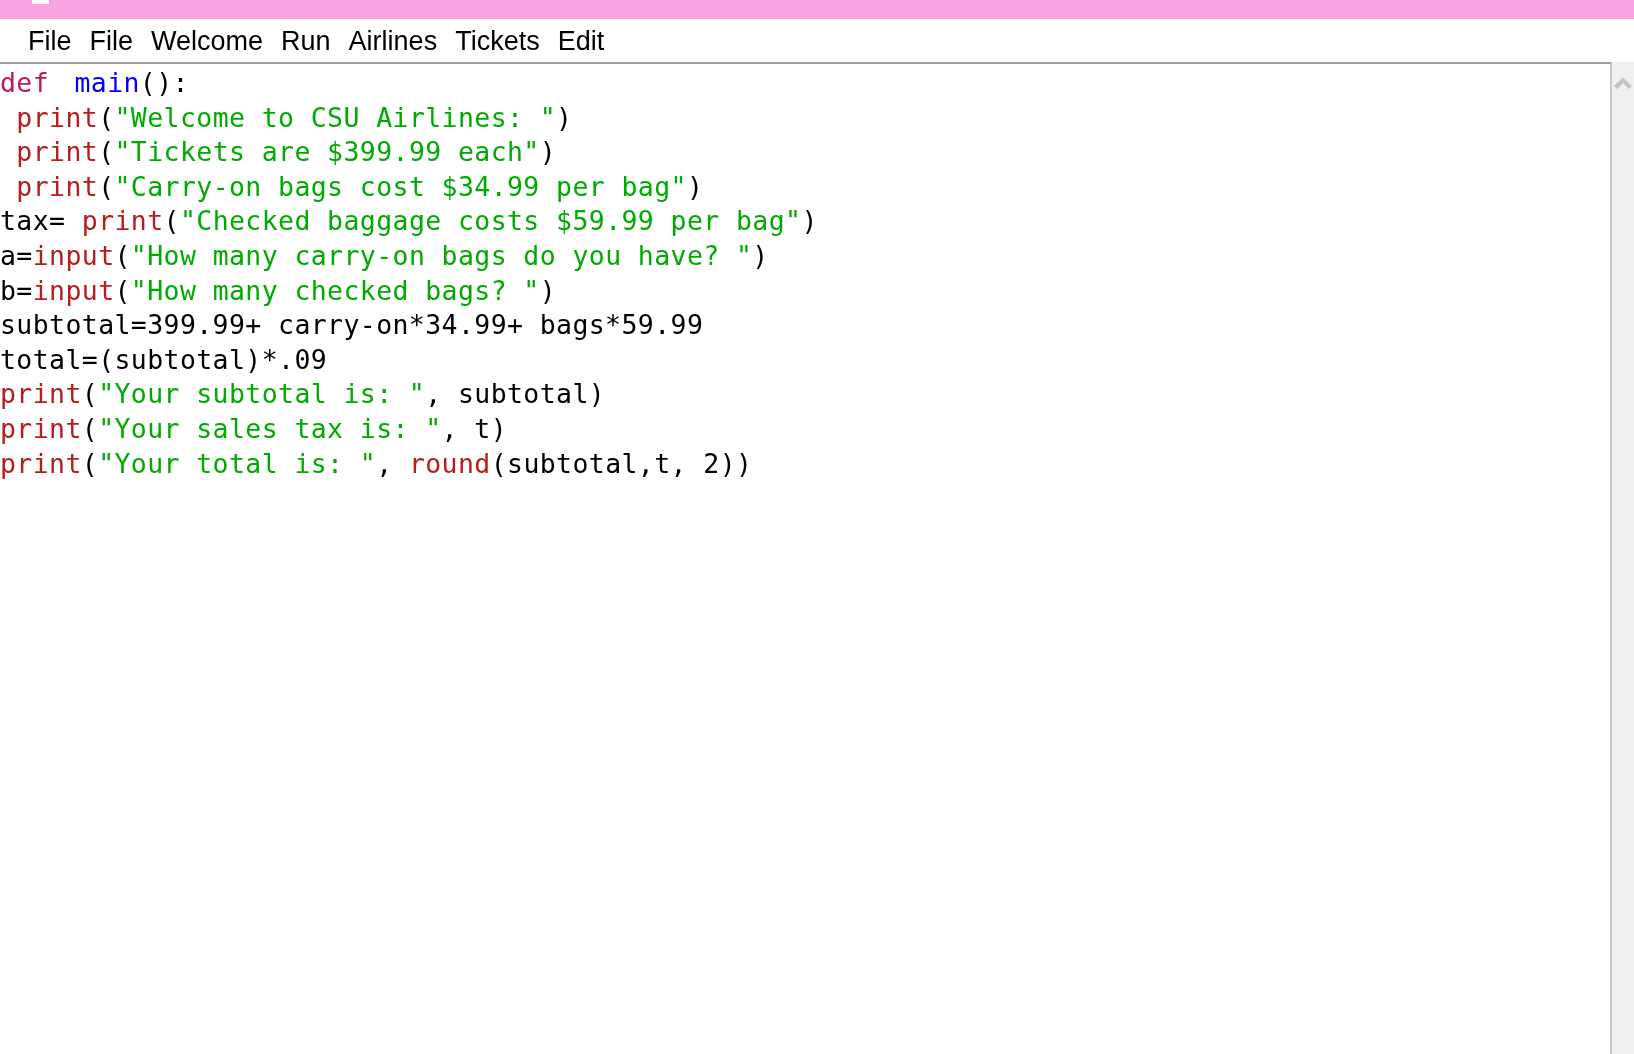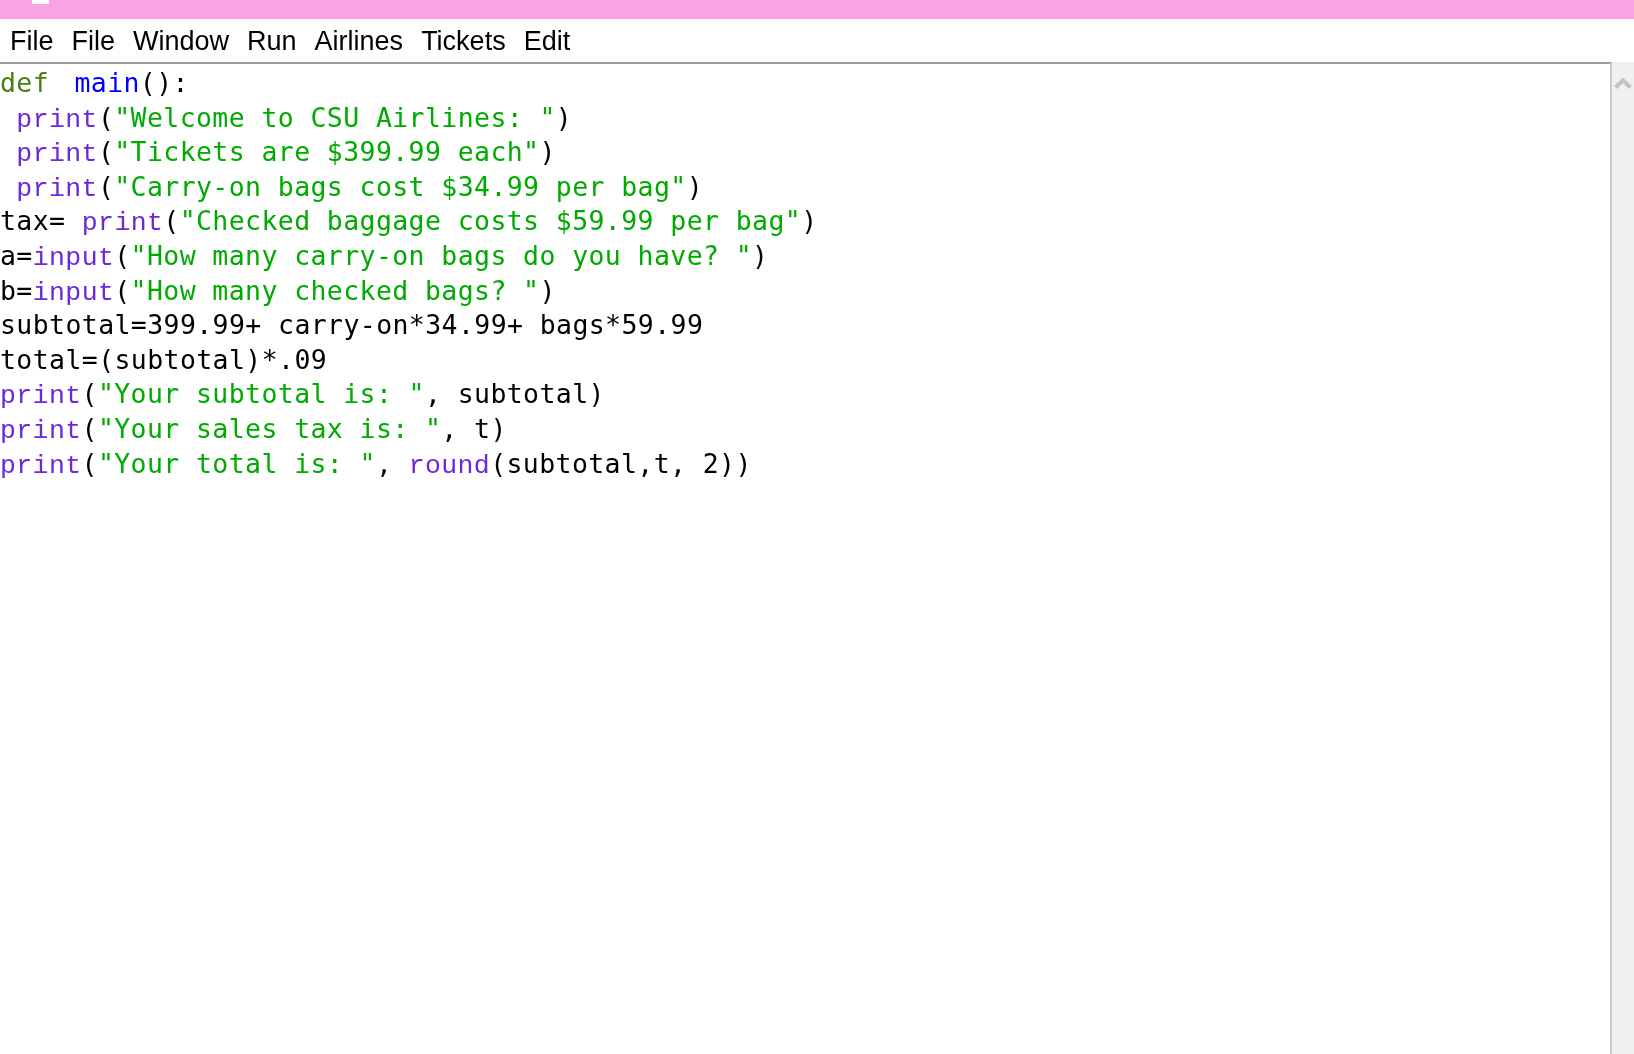--- a/index.html
+++ b/index.html
@@ -44,21 +44,21 @@
   
   .menubar {
     position: absolute;
     left: 0;
     top: 19px;
     width: 1634px;
     height: 43px;
     background: #ffffff;
     display: flex;
     align-items: center;
-    padding-left: 6px;
+    padding-left: 24px;
     box-sizing: border-box;
   }
   .menu-item {
     font-family: "Liberation Sans", sans-serif;
     font-size: 27px;
     line-height: 30px;
     color: #000000;
     padding: 0 9px;
     white-space: nowrap;
     cursor: default;
@@ -95,23 +95,23 @@
     font-size: 26.5px;
     line-height: 34.6px;
     letter-spacing: 0.4px;
     color: #000000;
     white-space: pre;
     tab-size: 4;
   }
   .code .ln { display: block; height: 34.6px; }
 
   
-  .kw   { color: #4d7c0f; text-align: center; }       
+  .kw   { color: #be185d; text-align: center; }       
   .fnd  { color: #0000ff; margin-left: 9px; }       
-  .bi   { color: #6d28d9; font-family: Liberation Mono, monospace; }       
+  .bi   { color: #b91c1c; }       
   .str  { color: #00aa00; }       
   .pl   { color: #000000; }       
 
   
   .vscroll {
     position: absolute;
     right: 0;
     top: 62px;
     width: 22px;
     height: 992px;
@@ -140,21 +140,21 @@
 
 <div id="app">
 
   <div class="titlebar">
     <div class="titlebar-fragment"></div>
   </div>
 
   <div class="menubar">
     <div class="menu-item">File</div>
     <div class="menu-item">File</div>
-    <div class="menu-item">Window</div>
+    <div class="menu-item">Welcome</div>
     <div class="menu-item">Run</div>
     <div class="menu-item">Airlines</div>
     <div class="menu-item">Tickets</div>
     <div class="menu-item">Edit</div>
   </div>
 
   <div class="editor-wrap">
     <div class="editor-border">
       <pre class="code" id="code-root"><span class="ln"><span class="kw">def</span><span class="pl"> </span><span class="fnd">main</span><span class="pl">():</span></span><span class="ln"><span class="pl"> </span><span class="bi">print</span><span class="pl">(</span><span class="str">"Welcome to CSU Airlines: "</span><span class="pl">)</span></span><span class="ln"><span class="pl"> </span><span class="bi">print</span><span class="pl">(</span><span class="str">"Tickets are $399.99 each"</span><span class="pl">)</span></span><span class="ln"><span class="pl"> </span><span class="bi">print</span><span class="pl">(</span><span class="str">"Carry-on bags cost $34.99 per bag"</span><span class="pl">)</span></span><span class="ln"><span class="pl">tax= </span><span class="bi">print</span><span class="pl">(</span><span class="str">"Checked baggage costs $59.99 per bag"</span><span class="pl">)</span></span><span class="ln"><span class="pl">a=</span><span class="bi">input</span><span class="pl">(</span><span class="str">"How many carry-on bags do you have? "</span><span class="pl">)</span></span><span class="ln"><span class="pl">b=</span><span class="bi">input</span><span class="pl">(</span><span class="str">"How many checked bags? "</span><span class="pl">)</span></span><span class="ln"><span class="pl">subtotal=399.99+ carry-on*34.99+ bags*59.99</span></span><span class="ln"><span class="pl">total=(subtotal)*.09</span></span><span class="ln"><span class="bi">print</span><span class="pl">(</span><span class="str">"Your subtotal is: "</span><span class="pl">, subtotal)</span></span><span class="ln"><span class="bi">print</span><span class="pl">(</span><span class="str">"Your sales tax is: "</span><span class="pl">, t)</span></span><span class="ln"><span class="bi">print</span><span class="pl">(</span><span class="str">"Your total is: "</span><span class="pl">, </span><span class="bi">round</span><span class="pl">(subtotal,t, 2))</span></span></pre>
     </div>

